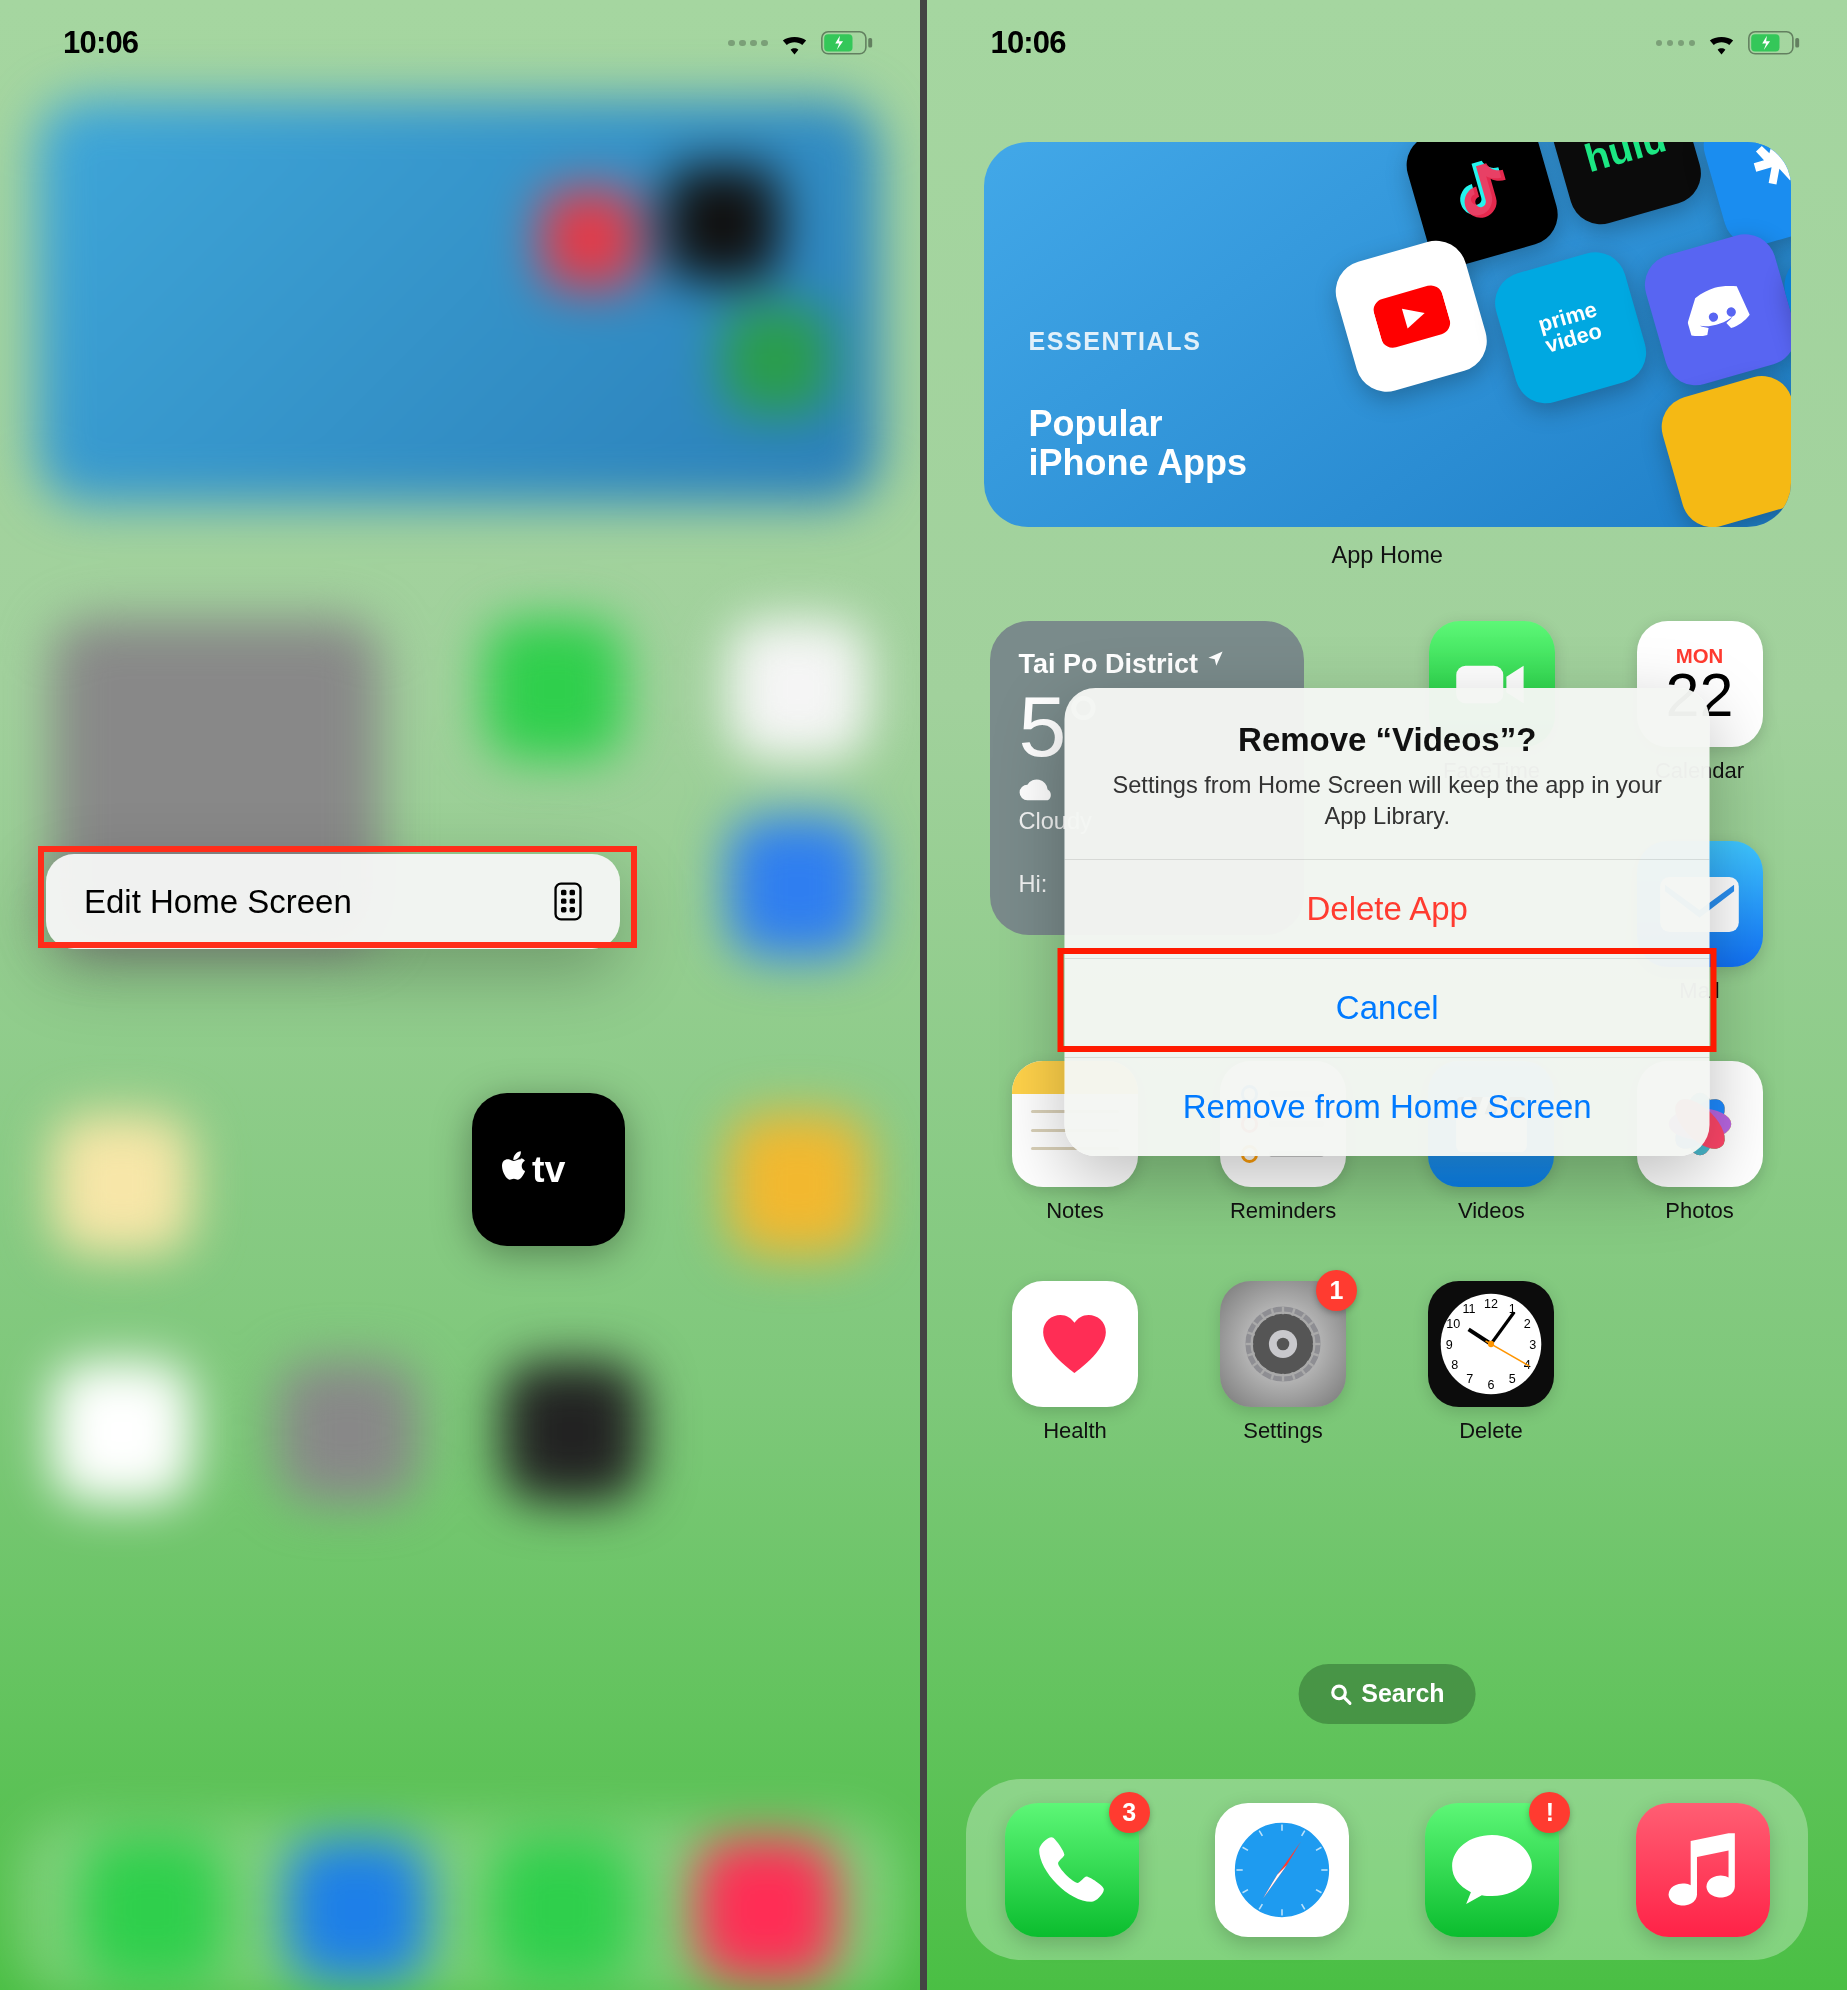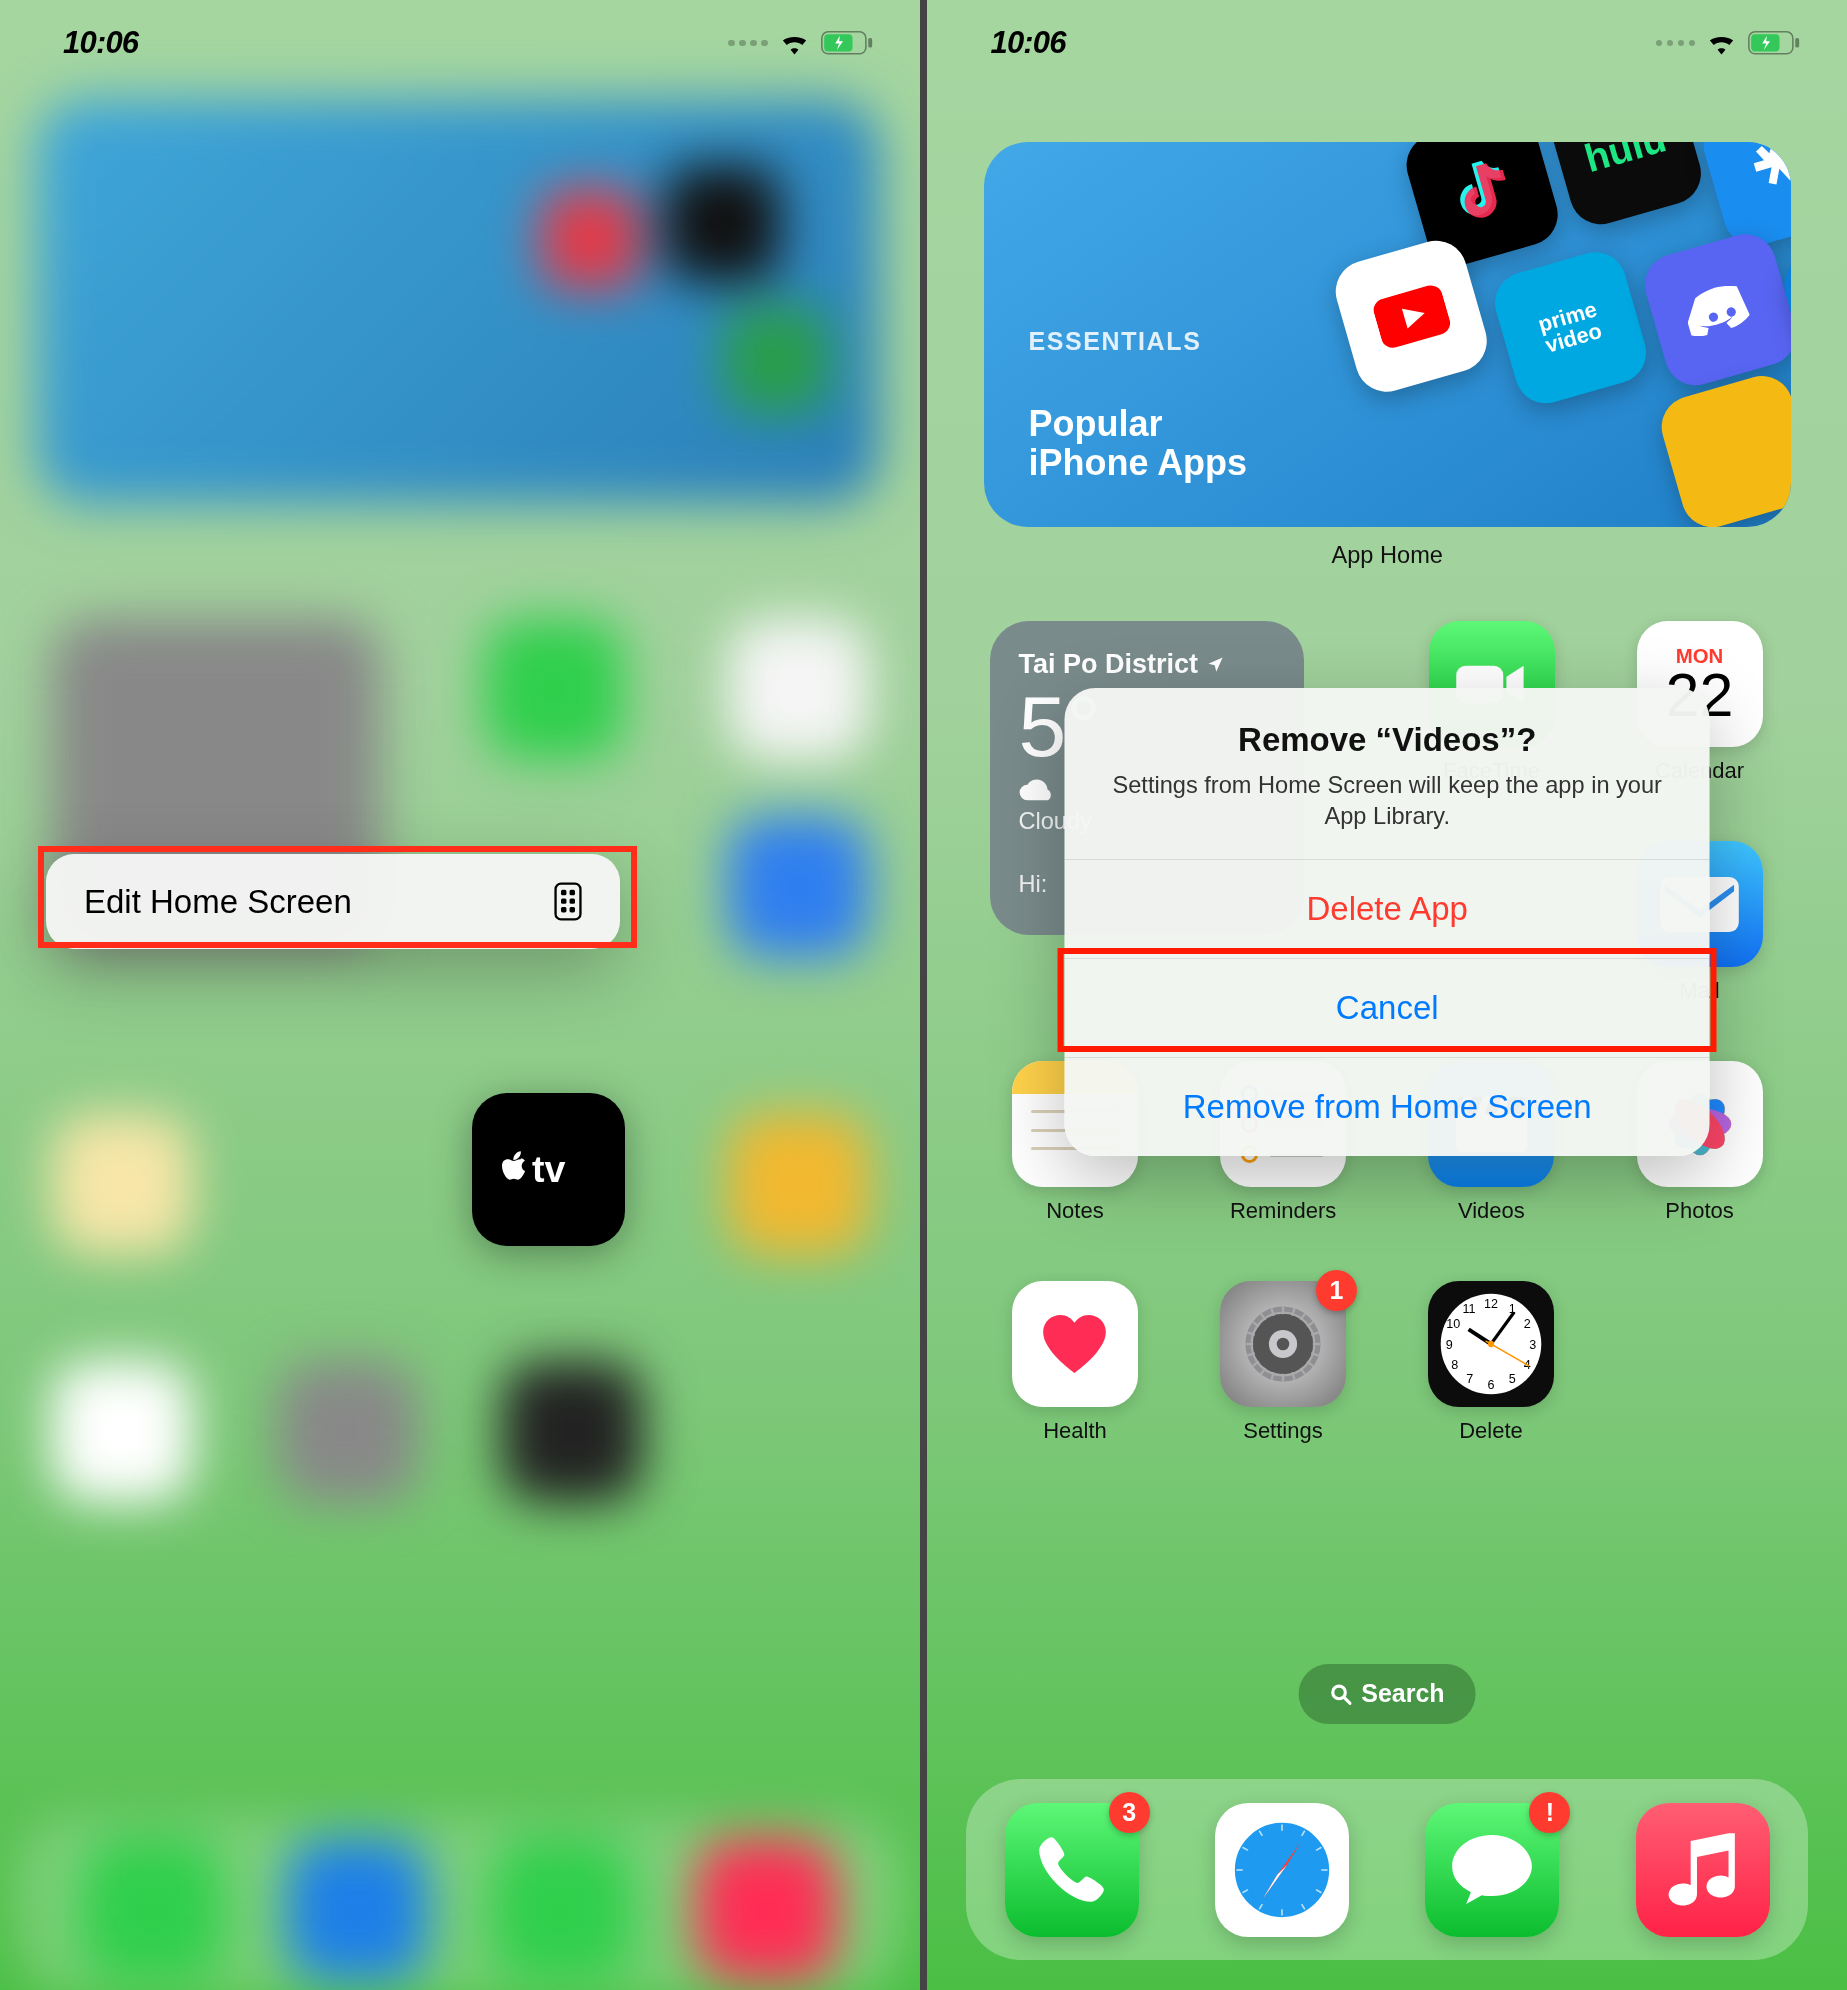--- a/index.html
+++ b/index.html
@@ -30,21 +30,20 @@
   justify-content: space-between;
   align-items: center;
   padding: 0 47px 0 63px;
   z-index: 50;
 }
 .status-time {
   font-weight: 700;
   font-size: 31px;
   color: #000;
   letter-spacing: -0.8px;
-  font-style: italic;
 }
 .status-right { display: flex; align-items: center; gap: 11px; }
 .dots { display: flex; gap: 4.7px; }
 .dot { width: 6.3px; height: 6.3px; border-radius: 50%; background: rgba(0,0,0,.25); }
 .wifi-icon, .battery-icon { display: block; }
 
 .blur-bg {
   position: absolute; inset: 0;
   filter: blur(23.6px);
   transform: scale(1.05);
@@ -149,21 +148,21 @@
   border-radius:20.4px; background:#ff3b30; color:#fff;
   font-size:25px; font-weight:700; display:flex; align-items:center; justify-content:center;
   box-shadow:0 2.4px 6.3px rgba(0,0,0,.25);
 }
 
 .weather-widget {
   position:absolute; left:63px; top:621px;
   width:314px; height:314px; border-radius:39px;
   background:#7a8b8b; color:#fff; padding:28px;
 }
-.weather-widget .loc { font-size:27px; font-weight:600; display:flex; gap:7.9px; align-items:center;}
+.weather-widget .loc { font-size:27px; font-weight:600; display:flex; gap:7.9px; align-items:flex-start;}
 .weather-widget .temp { font-size:86px; font-weight:300; line-height:1; margin-top:3.1px;}
 .weather-widget .hi { font-size:23.6px; margin-top:36px; opacity:.9;}
 .weather-widget .cond { font-size:23.6px; opacity:.9; }
 
 .search-pill {
   position:absolute; left:50%; transform:translateX(-50%);
   bottom:267px; background:rgba(60,130,60,.7); color:#fff;
   padding:15.7px 31px; border-radius:31px; font-size:25px; font-weight:600;
   display:flex; gap:9.4px; align-items:center;
 }

